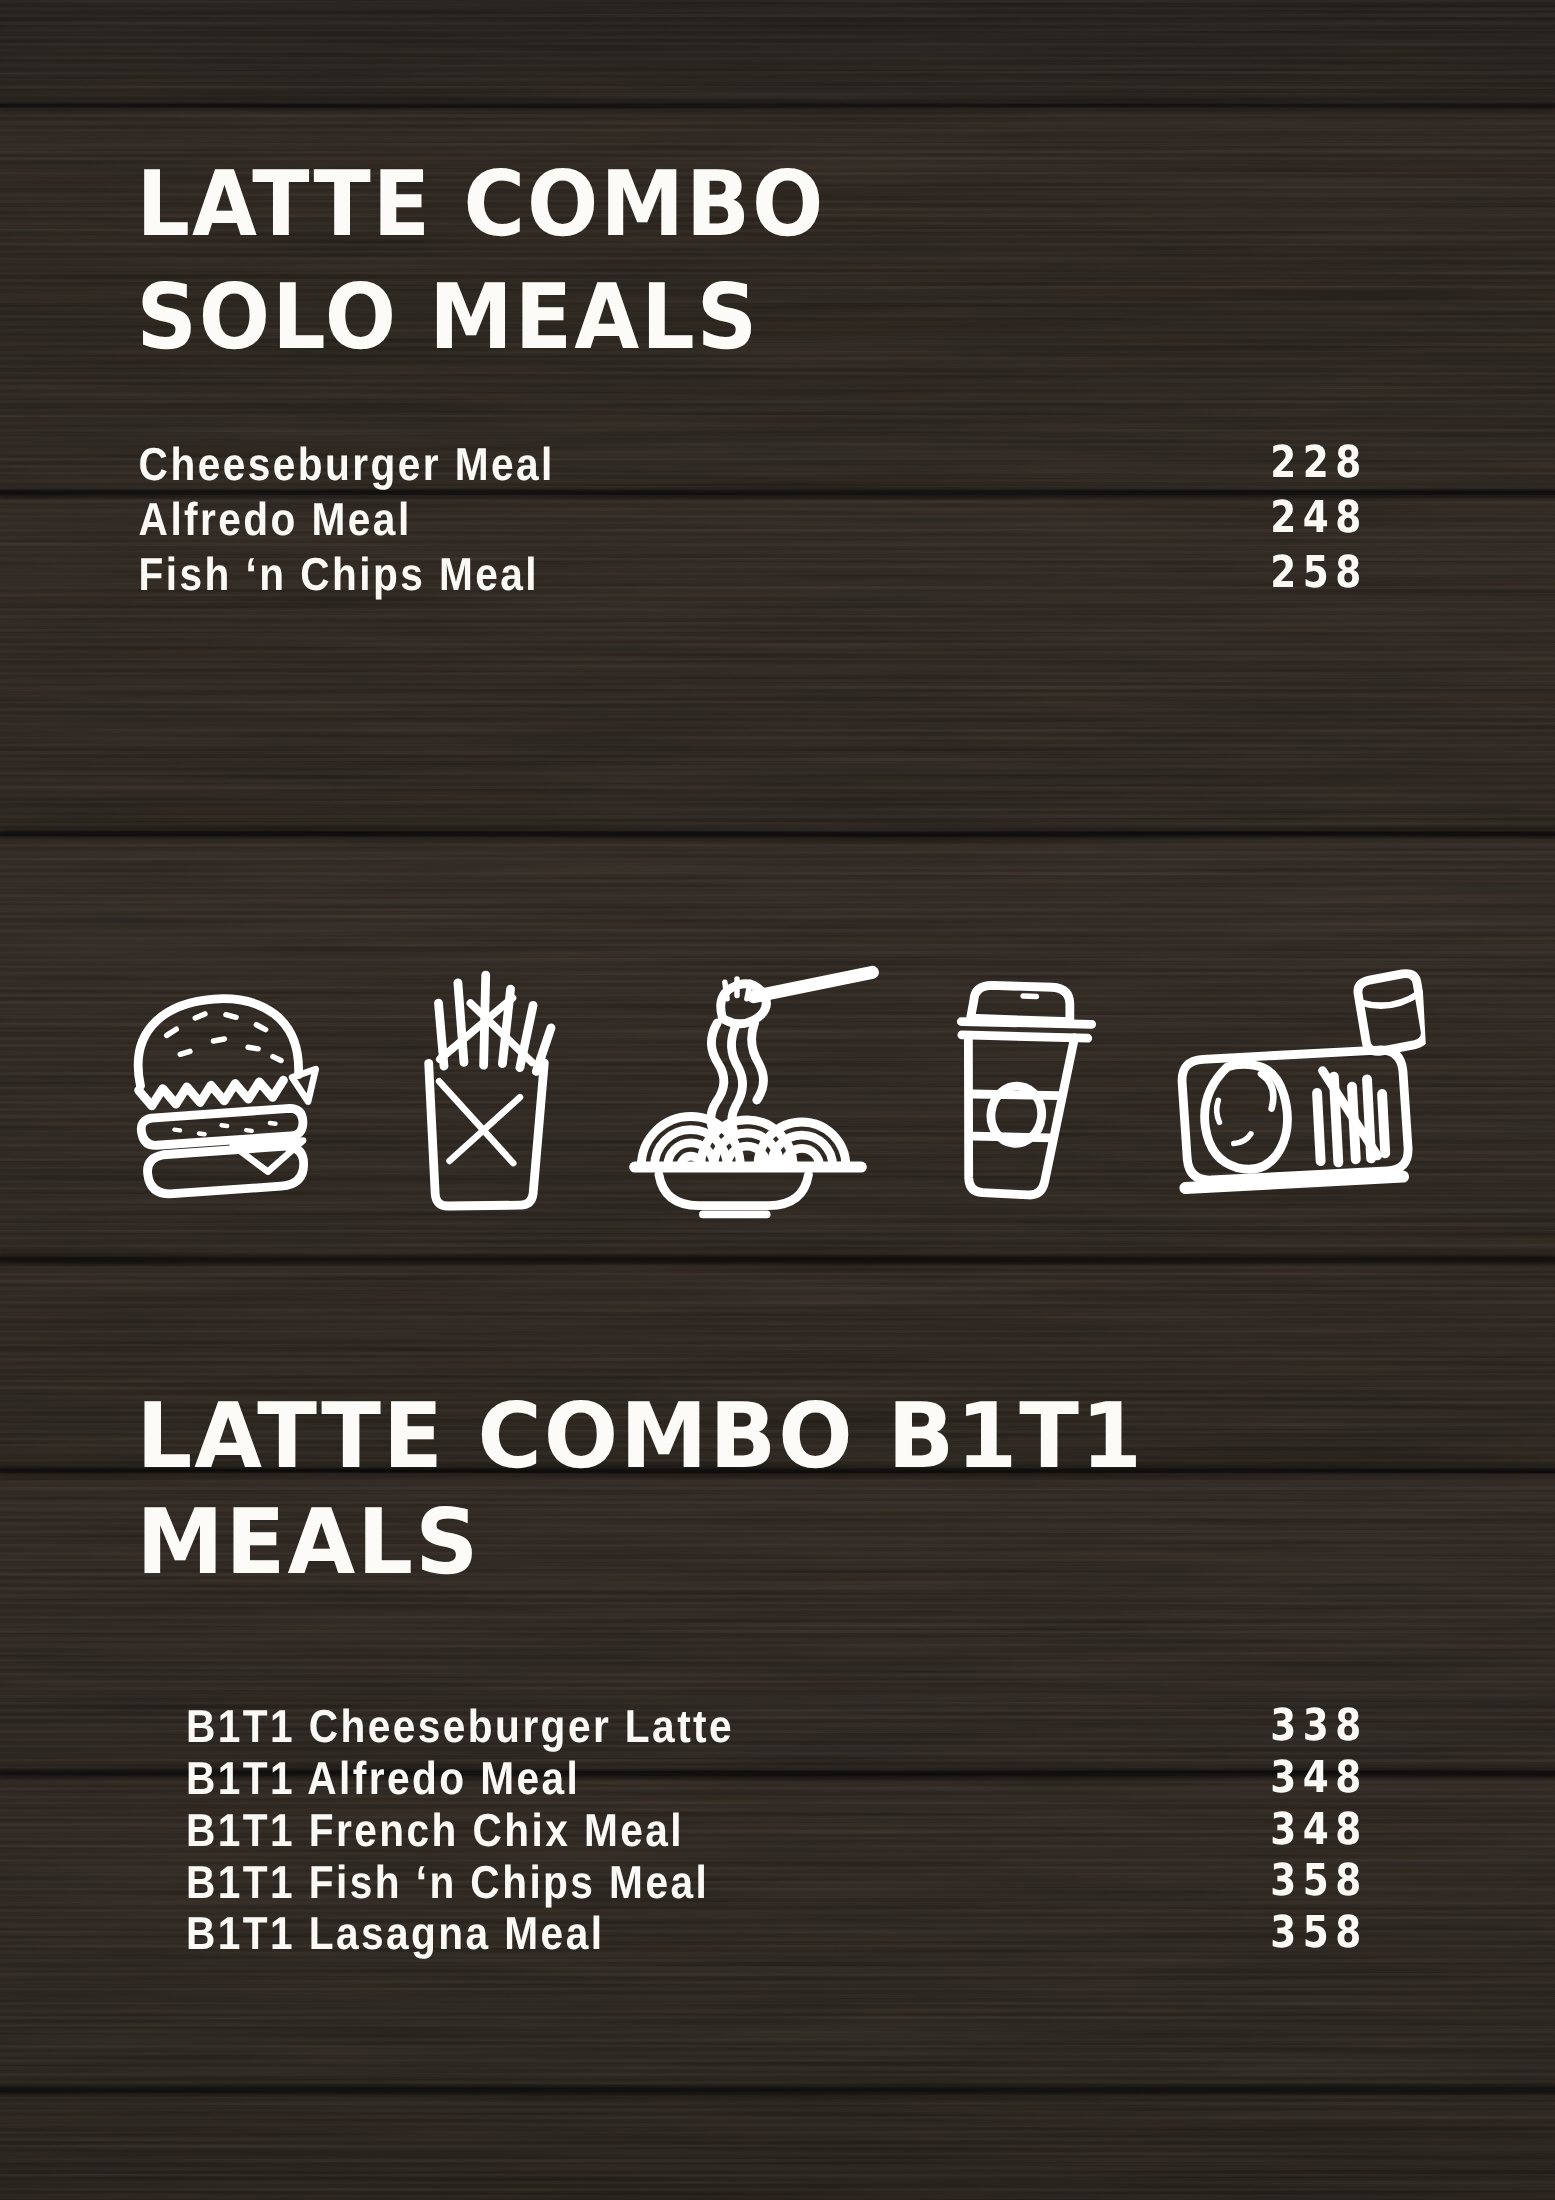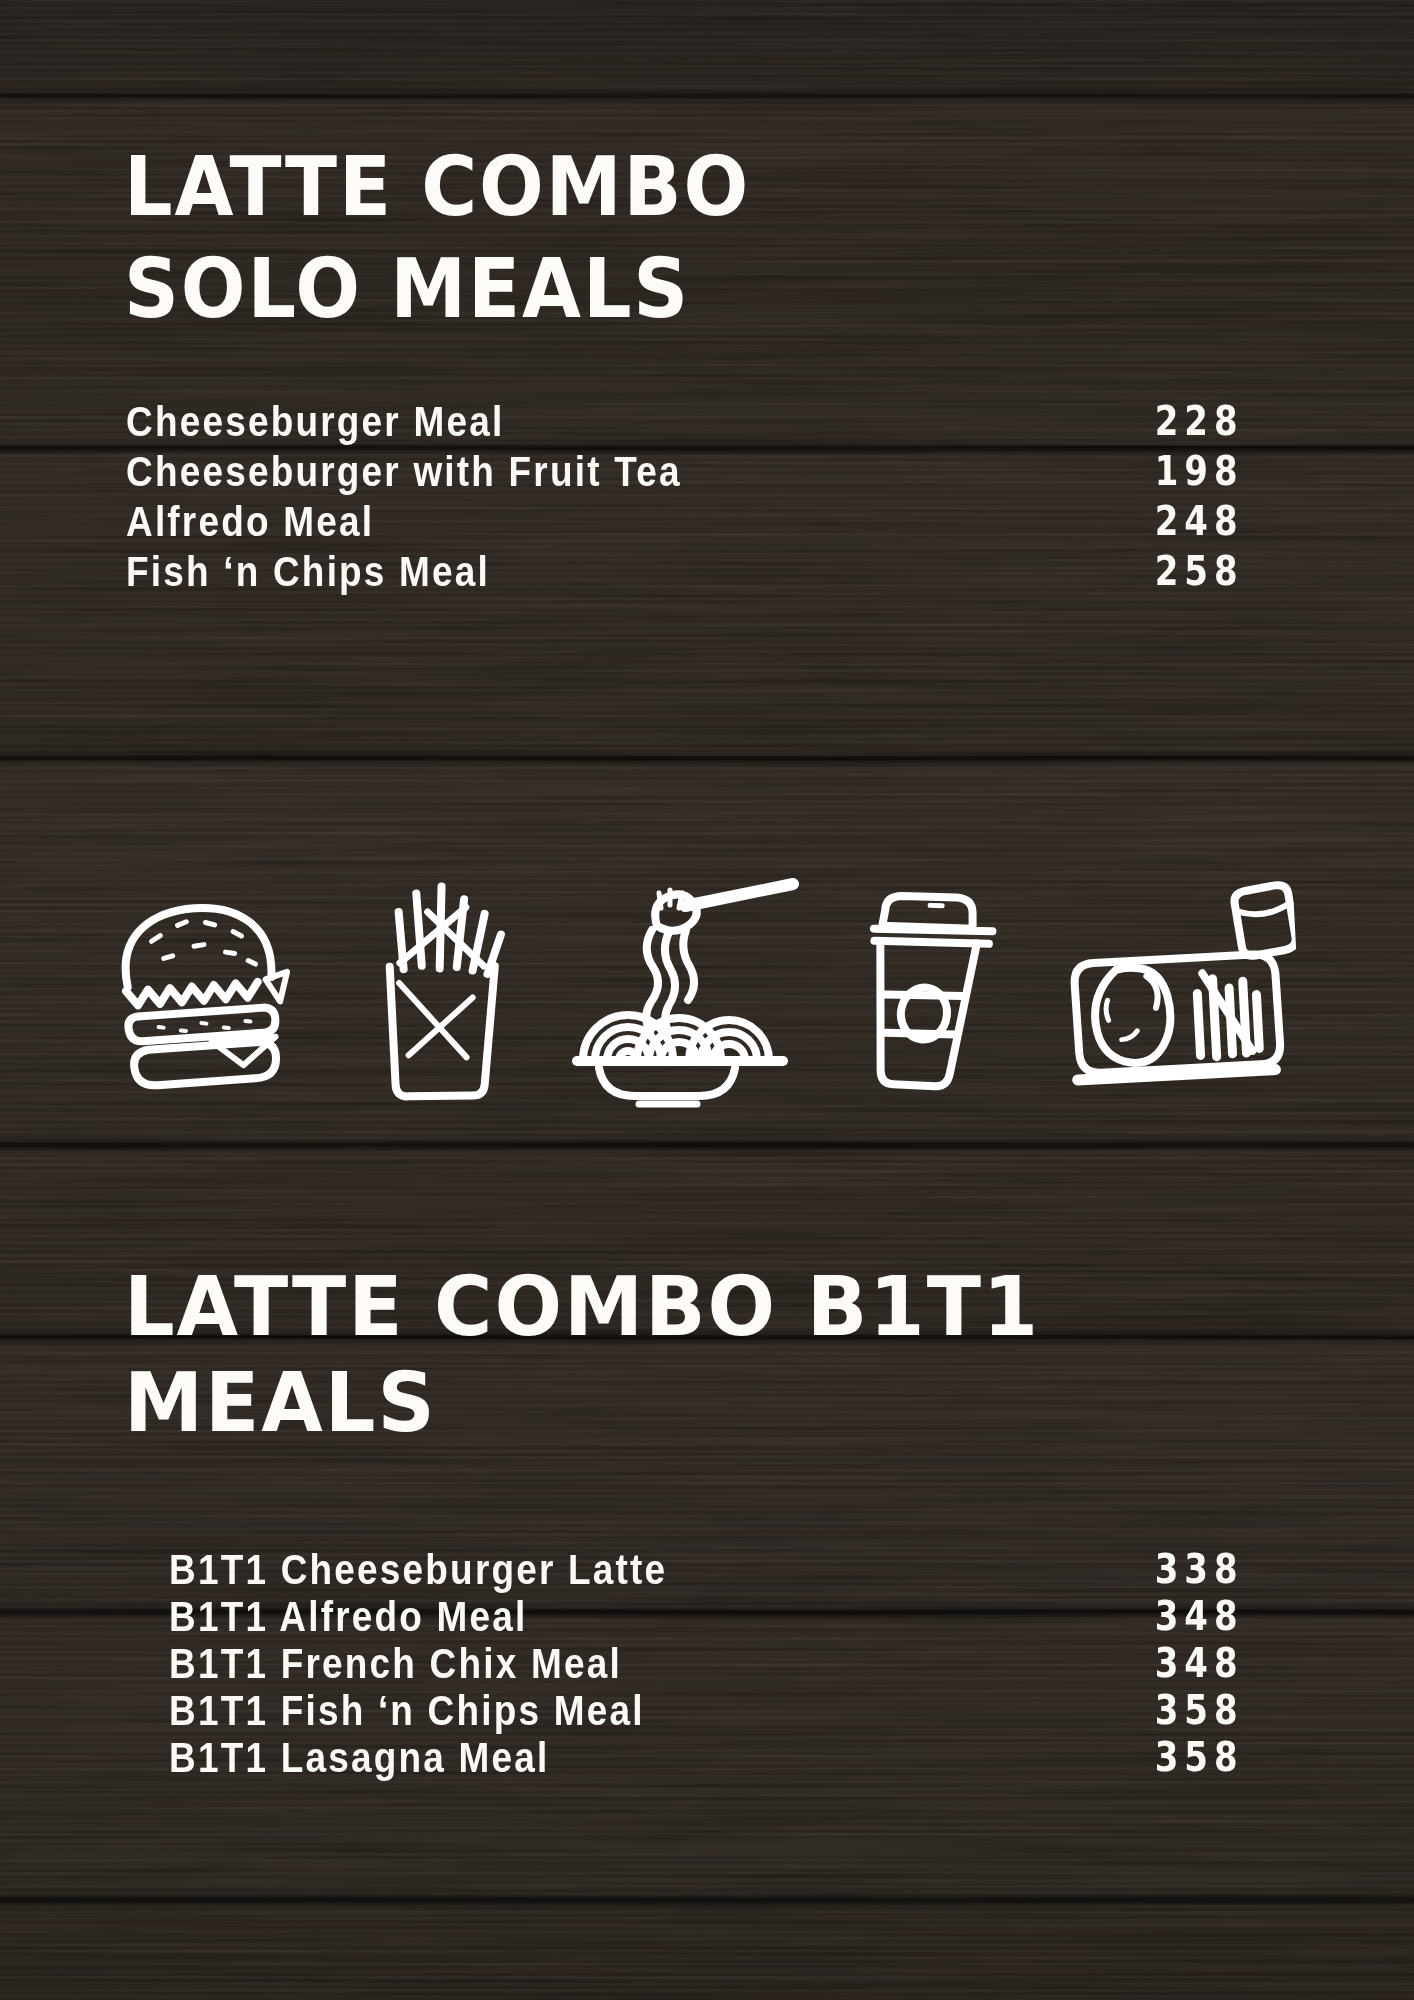--- a/index.html
+++ b/index.html
@@ -108,24 +108,20 @@
     <div>LATTE COMBO</div>
     <div>SOLO MEALS</div>
   </header>
 
   <ul class="menu menu1">
     <li class="row">
       <span class="nm">Cheeseburger Meal</span>
       <span class="pr">228</span>
     </li>
     <li class="row">
-      <span class="nm">Cheeseburger with Fruit Tea</span>
-      <span class="pr">198</span>
-    </li>
-    <li class="row">
       <span class="nm">Alfredo Meal</span>
       <span class="pr">248</span>
     </li>
     <li class="row">
       <span class="nm">Fish ‘n Chips Meal</span>
       <span class="pr">258</span>
     </li>
   </ul>
 
   <div class="icons">

